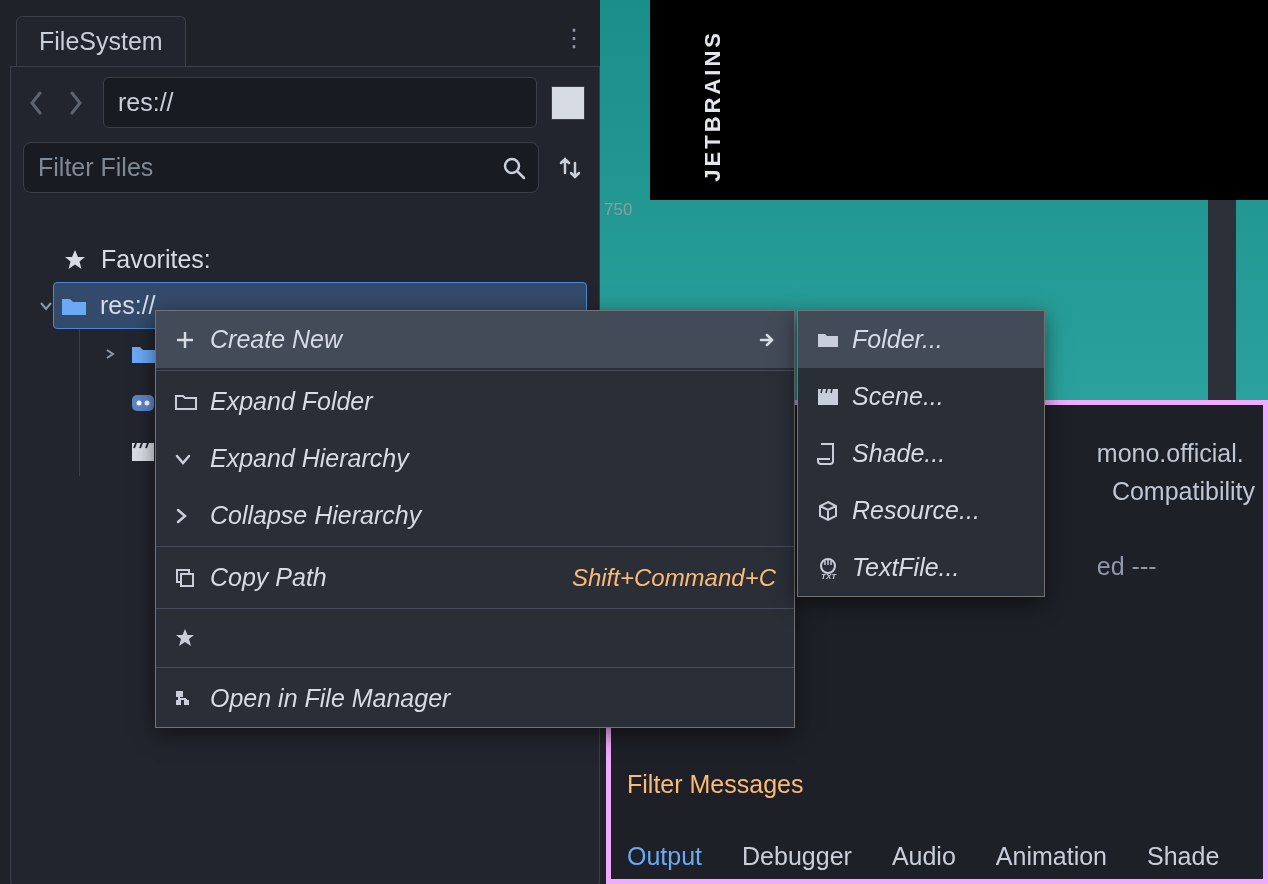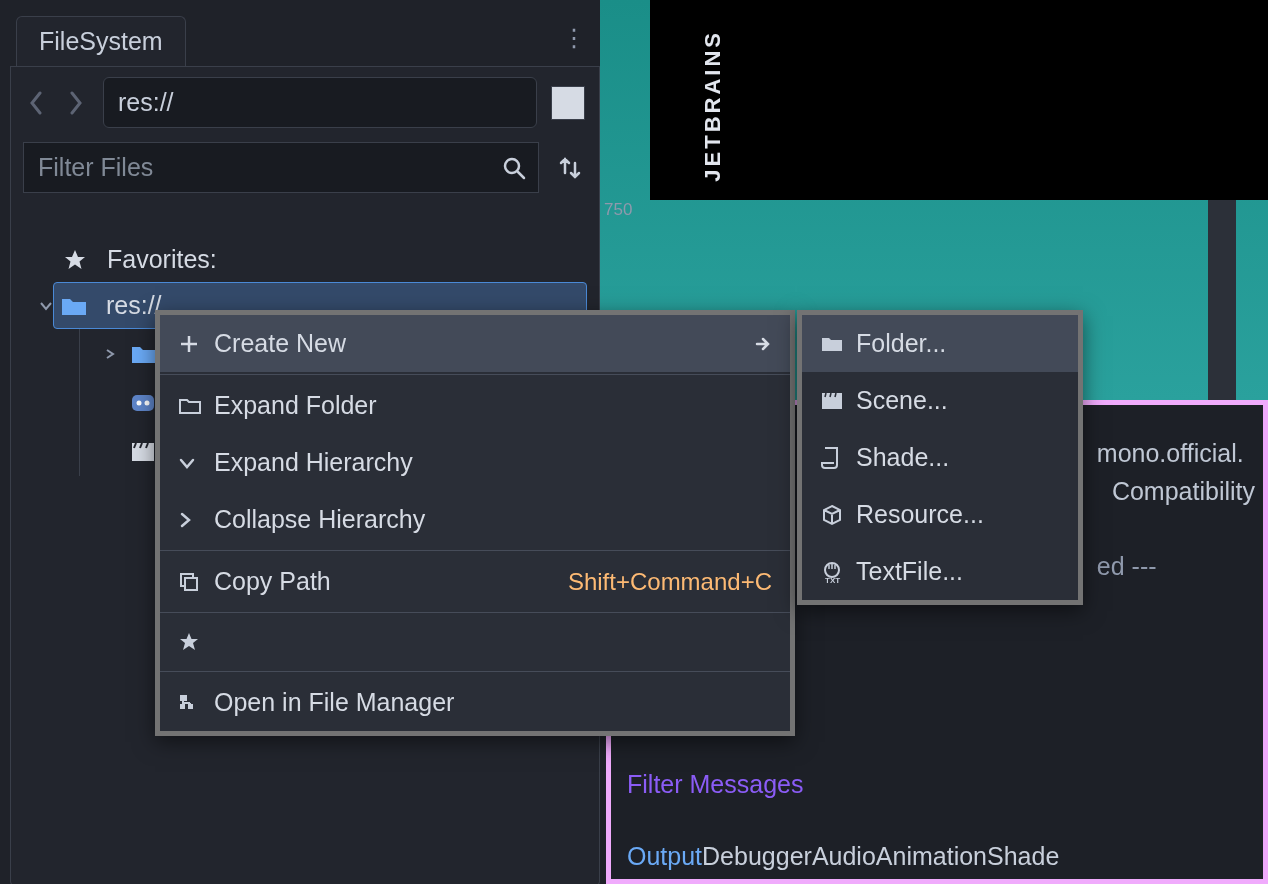--- a/index.html
+++ b/index.html
@@ -15,60 +15,60 @@
 
 .fs-body { padding: 10px 12px; }
 
 .path-row { display: flex; align-items: center; gap: 14px; margin-bottom: 14px; }
 .nav-arrow { color: #5d6474; font-size: 28px; padding: 4px 6px; cursor: pointer; }
 .path-input { flex: 1; background: #181b21; border: 1px solid #3a3f4a; border-radius: 6px; padding: 10px 14px; font-size: 25px; color: #c8cfdb; }
 .square-btn { width: 34px; height: 34px; background: #d6dbe4; border: 1px solid #3a3f4a; margin-right: 2px; cursor: pointer; }
 
 .filter-row { display: flex; align-items: center; gap: 14px; margin-bottom: 20px; }
 .filter-input-wrap { flex: 1; position: relative; }
-.filter-input { width: 100%; background: #181b21; border: 1px solid #3a3f4a; border-radius: 0; padding: 10px 48px 10px 14px; font-size: 25px; color: #c8cfdb; }
+.filter-input { width: 100%; background: #181b21; border: 1px solid #3a3f4a; border-radius: 8px; padding: 10px 48px 10px 14px; font-size: 25px; color: #c8cfdb; }
 .filter-input::placeholder { color: #808996; }
 .search-ico { position: absolute; right: 12px; top: 50%; transform: translateY(-50%); width: 26px; height: 26px; color: #c8cfdb; }
 .sort-ico { width: 34px; height: 34px; color: #c8cfdb; cursor: pointer; display: flex; align-items: center; justify-content: center; }
 
 .tree { font-size: 25px; padding-top: 24px; padding-left: 32px; }
-.tree-row { display: flex; align-items: center; gap: 18px; padding: 8px 6px; border-radius: 4px; }
+.tree-row { display: flex; align-items: center; gap: 12px; padding: 8px 6px; border-radius: 4px; }
 .tree-row.selected { background: #344a6a; border: 1px solid #4a89d6; }
 .tree-row .ico { width: 28px; height: 24px; display: inline-flex; align-items: center; justify-content: center; }
 .tree-row .label { color: #d6dbe4; }
 .tree-children { margin-left: 24px; border-left: 1px solid #3a3f4a; padding-left: 20px; }
 .tree-child-row { display: flex; align-items: center; gap: 10px; padding: 10px 4px; }
 .tree-child-row .exp { color: #8f99ac; font-size: 16px; width: 16px; }
 .link-label { color: #6aa9f5; }
 
 
-.ctx-menu { position: absolute; background: #2a2e37; border: 5px solid #737373; box-shadow: 0 6px 20px rgba(0,0,0,.5); font-size: 25px; }
+.ctx-menu { position: absolute; background: #2a2e37; border: 1px solid #737373; box-shadow: 0 6px 20px rgba(0,0,0,.5); font-size: 25px; font-style: italic; }
 .ctx1 { left: 155px; top: 310px; width: 640px; }
-.ctx2 { left: 797px; top: 310px; width: 286px; }
+.ctx2 { left: 797px; top: 310px; width: 248px; }
 .ctx-item { display: flex; align-items: center; gap: 10px; padding: 14px 18px; color: #d6dbe4; cursor: pointer; }
 .ctx-item.highlight { background: #434a58; }
 .ctx-item .ico { width: 26px; height: 26px; display: inline-flex; align-items: center; color: #c8cfdb; }
 .ctx-item .shortcut { margin-left: auto; color: #fdba74; font-size: 24px; }
 .ctx-item .sub-arrow { margin-left: auto; color: #c8cfdb; }
 .ctx-sep { height: 1px; background: #464c59; margin: 2px 0; }
 
 
 .viewport { position: absolute; left: 600px; top: 0; right: 0; height: 400px; background: linear-gradient(180deg, #1a8e88 0%, #2aa19d 100%); overflow: hidden; }
 .viewport-inner { position: absolute; left: 50px; top: -160px; width: 900px; height: 360px; background: #000; display: grid; grid-template-columns: repeat(16, 1fr); grid-template-rows: repeat(7, 1fr); gap: 4px; padding: 4px; }
 .viewport-inner > div { background: #0c0c0c; }
 .jetbrains { position: absolute; left: 700px; top: 30px; color: #e2e6ee; font-size: 22px; font-weight: 700; letter-spacing: 3px; writing-mode: vertical-rl; transform: rotate(180deg); }
 .ruler-v { position: absolute; left: 608px; top: 0; width: 28px; height: 400px; background: #2c3039; }
 .ruler-tick { position: absolute; left: 604px; top: 200px; color: #8f99ac; font-size: 17px; }
 
 
 .output-panel { position: absolute; left: 606px; top: 400px; right: 0; bottom: 0; background: #1d2027; border: 5px solid #f0abfc; }
 .output-text { position: absolute; right: 8px; top: 30px; color: #bfc7d4; font-size: 25px; font-family: "SF Mono", Menlo, monospace; text-align: left; line-height: 1.5; }
 .output-text .muted { color: #8f99ac; }
-.filter-msgs { position: absolute; left: 16px; top: 365px; color: #8b5cf6; font-size: 25px; }
-.output-tabs { position: absolute; left: 16px; bottom: 8px; display: flex; font-size: 25px; text-align: right; }
+.filter-msgs { position: absolute; left: 16px; top: 365px; color: #fdba74; font-size: 25px; }
+.output-tabs { position: absolute; left: 16px; bottom: 8px; display: flex; gap: 40px; font-size: 25px; text-align: right; }
 .output-tabs .active { color: #6aa9f5; }
 .output-tabs span { color: #c8cfdb; cursor: pointer; }
 
 svg { display: block; }
 </style>
 </head>
 <body>
 
 <div class="viewport">
   <div class="ruler-v"></div>

